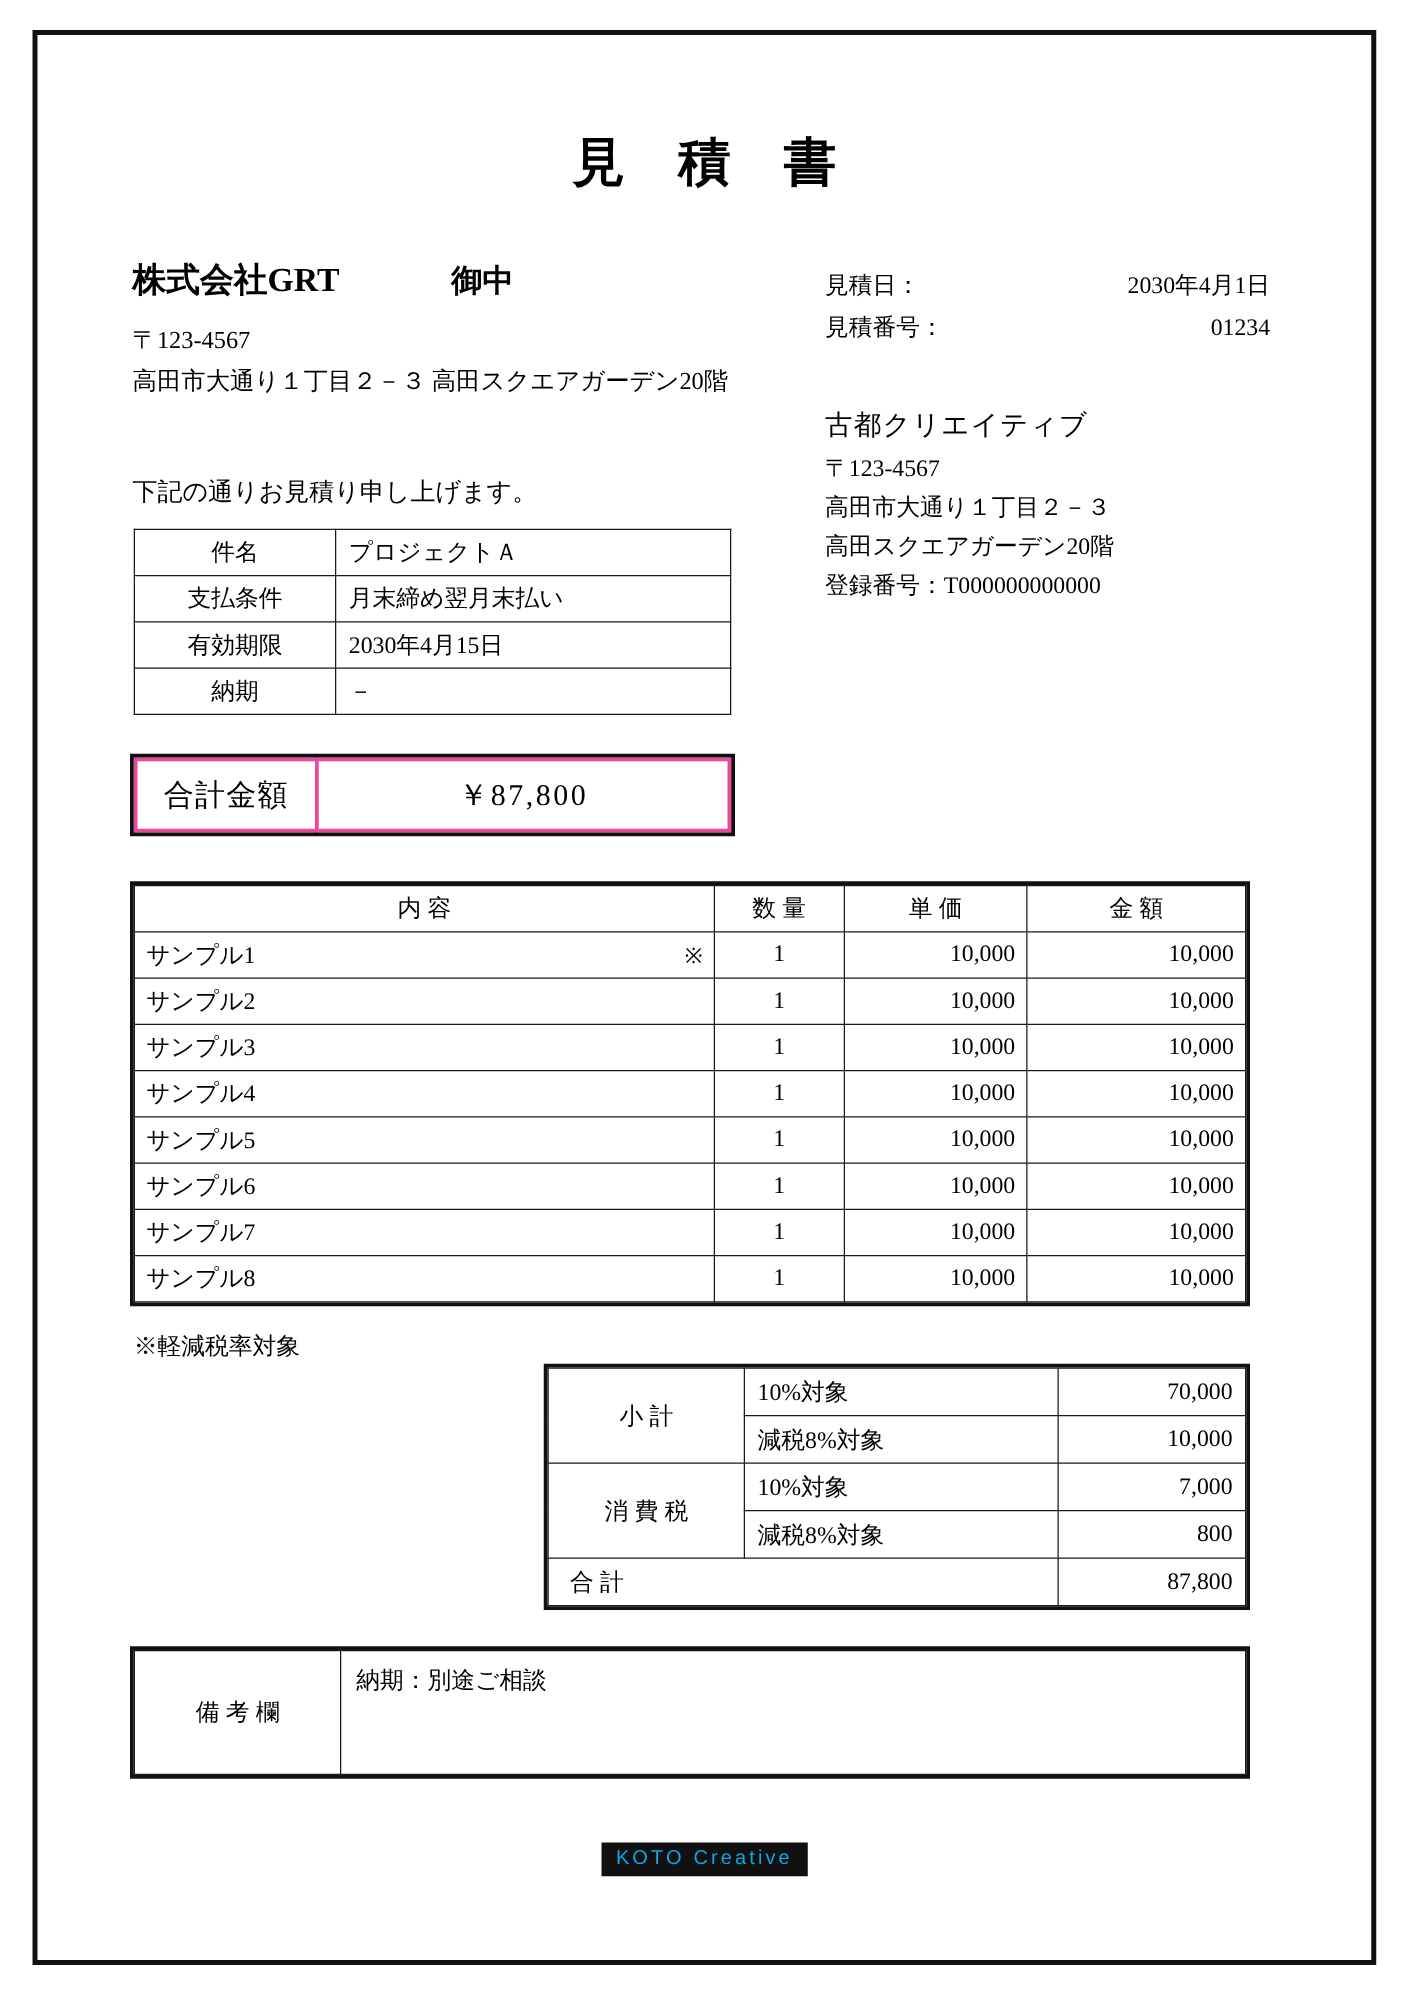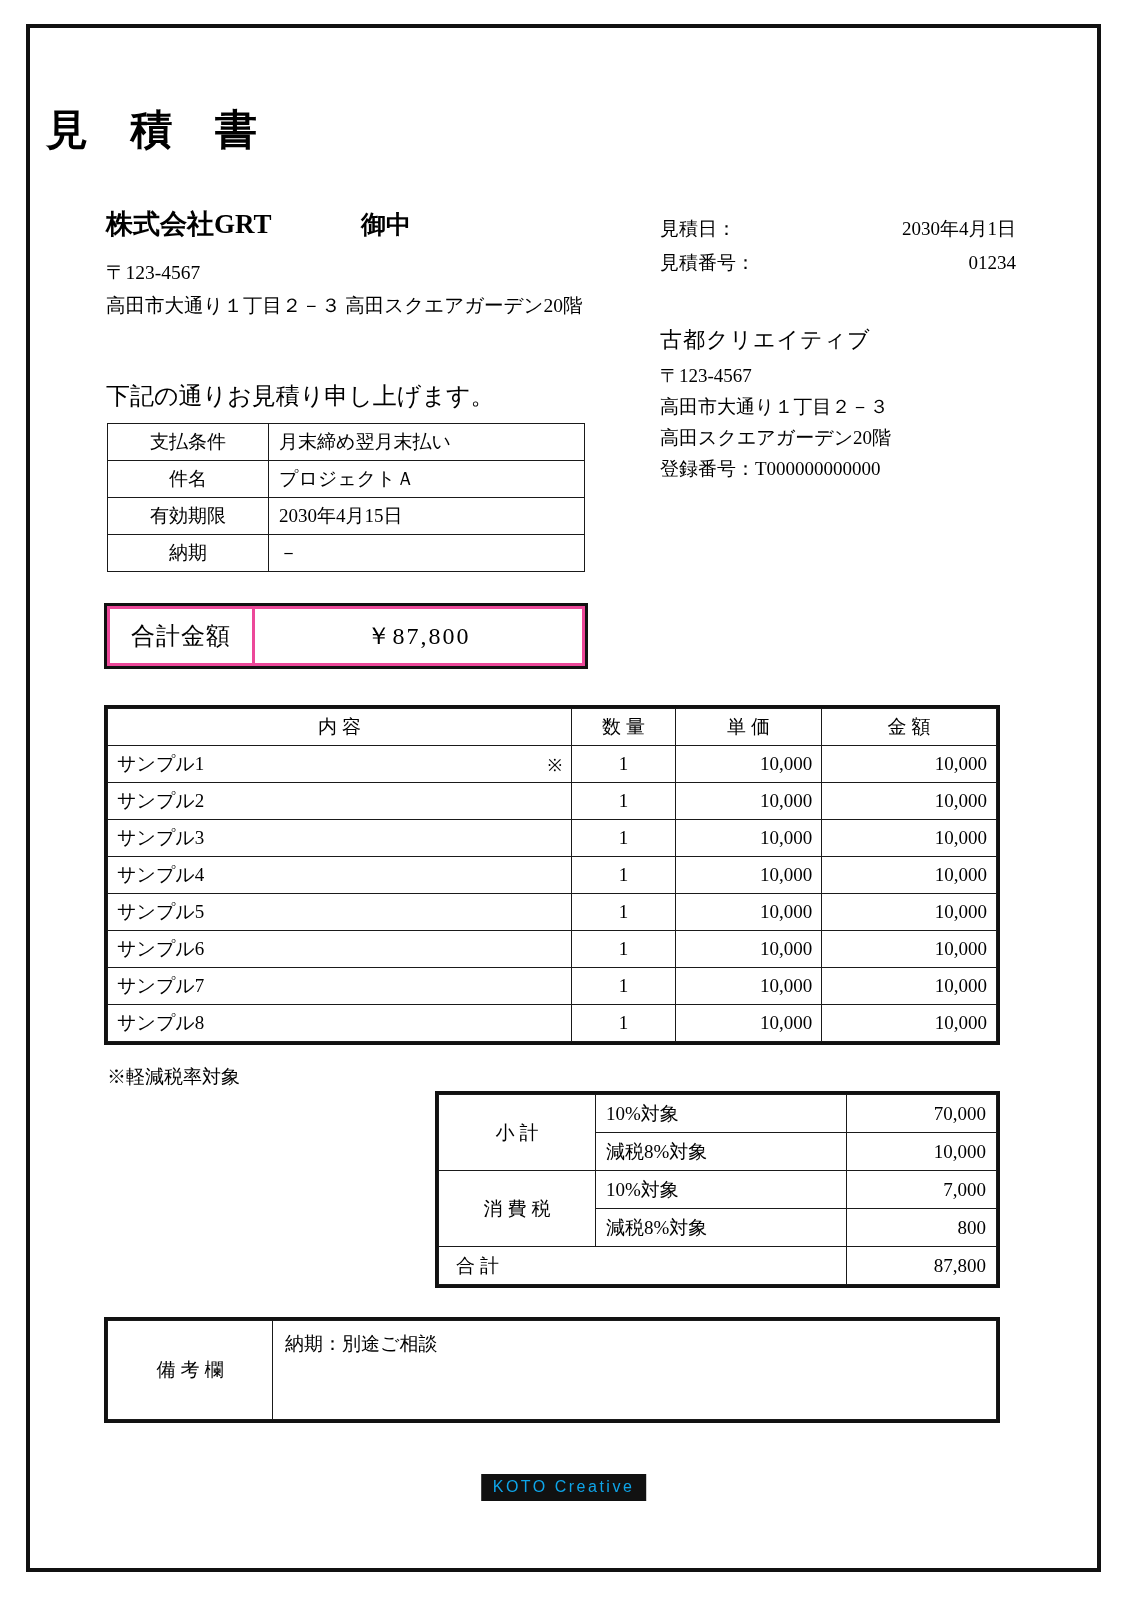--- a/index.html
+++ b/index.html
@@ -31,20 +31,21 @@
     width: 100%;
     height: 100%;
   }
 
   
   .doc-title {
     position: absolute;
     left: 0;
     top: 74px;
     width: 100%;
+    text-align: center;
     font-size: 42px;
     font-weight: bold;
     letter-spacing: 16px;
     text-indent: 16px;
   }
 
   
   .cust-block {
     position: absolute;
     left: 76px;
@@ -61,21 +62,21 @@
   .cust-honor { font-size: 25px; }
   .cust-addr {
     font-size: 19.5px;
     line-height: 33px;
     margin-top: 14px;
   }
   .lead-text {
     position: absolute;
     left: 76px;
     top: 352px;
-    font-size: 24px;
+    font-size: 20px;
   }
 
   
   .meta-block {
     position: absolute;
     left: 630px;
     top: 184px;
     width: 356px;
     font-size: 19px;
   }
@@ -286,26 +287,26 @@
       <div class="sender-name">古都クリエイティブ</div>
       <div>〒123-4567</div>
       <div>高田市大通り１丁目２－３</div>
       <div>高田スクエアガーデン20階</div>
       <div>登録番号：T000000000000</div>
     </div>
 
     <table class="info-table">
       <tbody>
         <tr>
+          <td class="k">件名</td>
+          <td class="v">プロジェクトＡ</td>
+        </tr>
+        <tr>
           <td class="k">支払条件</td>
           <td class="v">月末締め翌月末払い</td>
-        </tr>
-        <tr>
-          <td class="k">件名</td>
-          <td class="v">プロジェクトＡ</td>
         </tr>
         <tr>
           <td class="k">有効期限</td>
           <td class="v">2030年4月15日</td>
         </tr>
         <tr>
           <td class="k">納期</td>
           <td class="v">－</td>
         </tr>
       </tbody>

